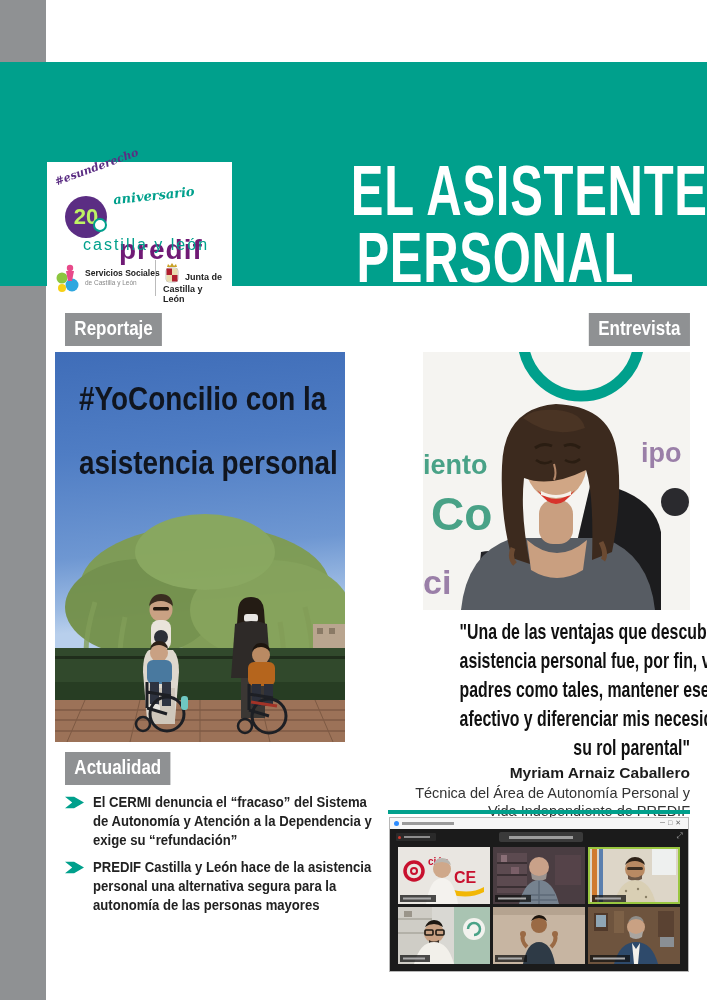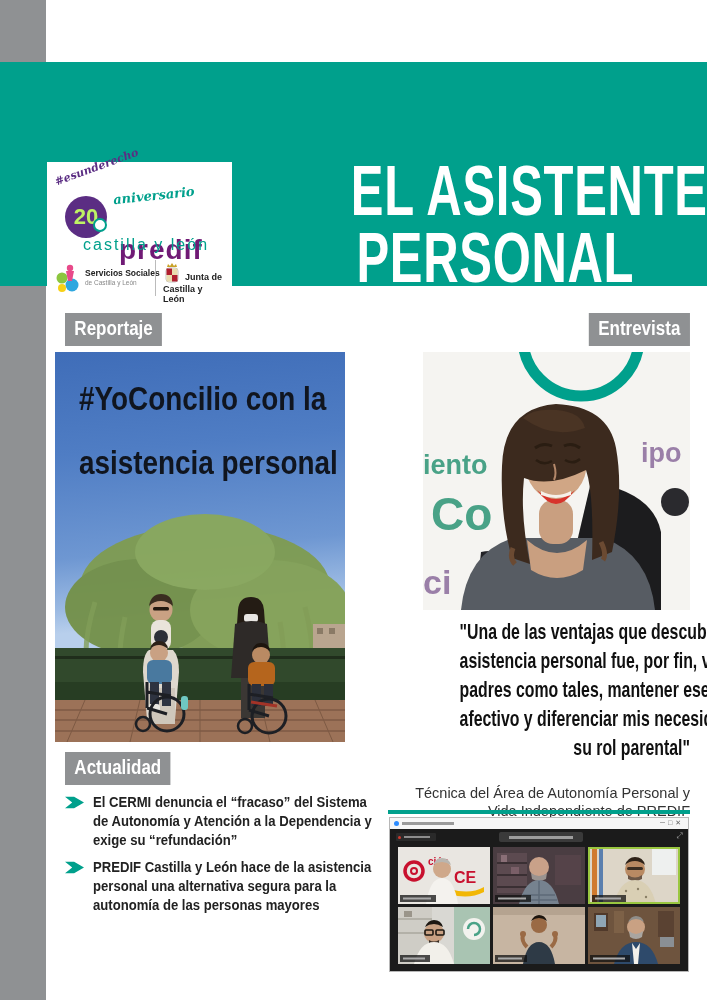--- a/index.html
+++ b/index.html
@@ -243,20 +243,21 @@
     </svg>
   </div>
 
   <div class="abs quote-block">
     <div class="quote-line">"Una de las ventajas que descubrí con la</div>
     <div class="quote-line">asistencia personal fue, por fin, ver a mis</div>
     <div class="quote-line">padres como tales, mantener ese lazo</div>
     <div class="quote-line">afectivo y diferenciar mis necesidades de</div>
     <div class="quote-line">su rol parental"</div>
   </div>
+  <div class="abs person-name nw">Myriam Arnaiz Caballero</div>
   <div class="abs person-role role1 nw">Técnica del Área de Autonomía Personal y</div>
   <div class="abs person-role role2 nw">Vida Independiente de PREDIF</div>
 
   <div class="abs sec-label lbl-actualidad">Actualidad</div>
   <div class="abs bullets">
     <div class="bullet">
       <span class="arrow-icon"></span>
       <div class="bullet-text">El CERMI denuncia el “fracaso” del Sistema de Autonomía y Atención a la Dependencia y exige su “refundación”</div>
     </div>
     <div class="bullet">

